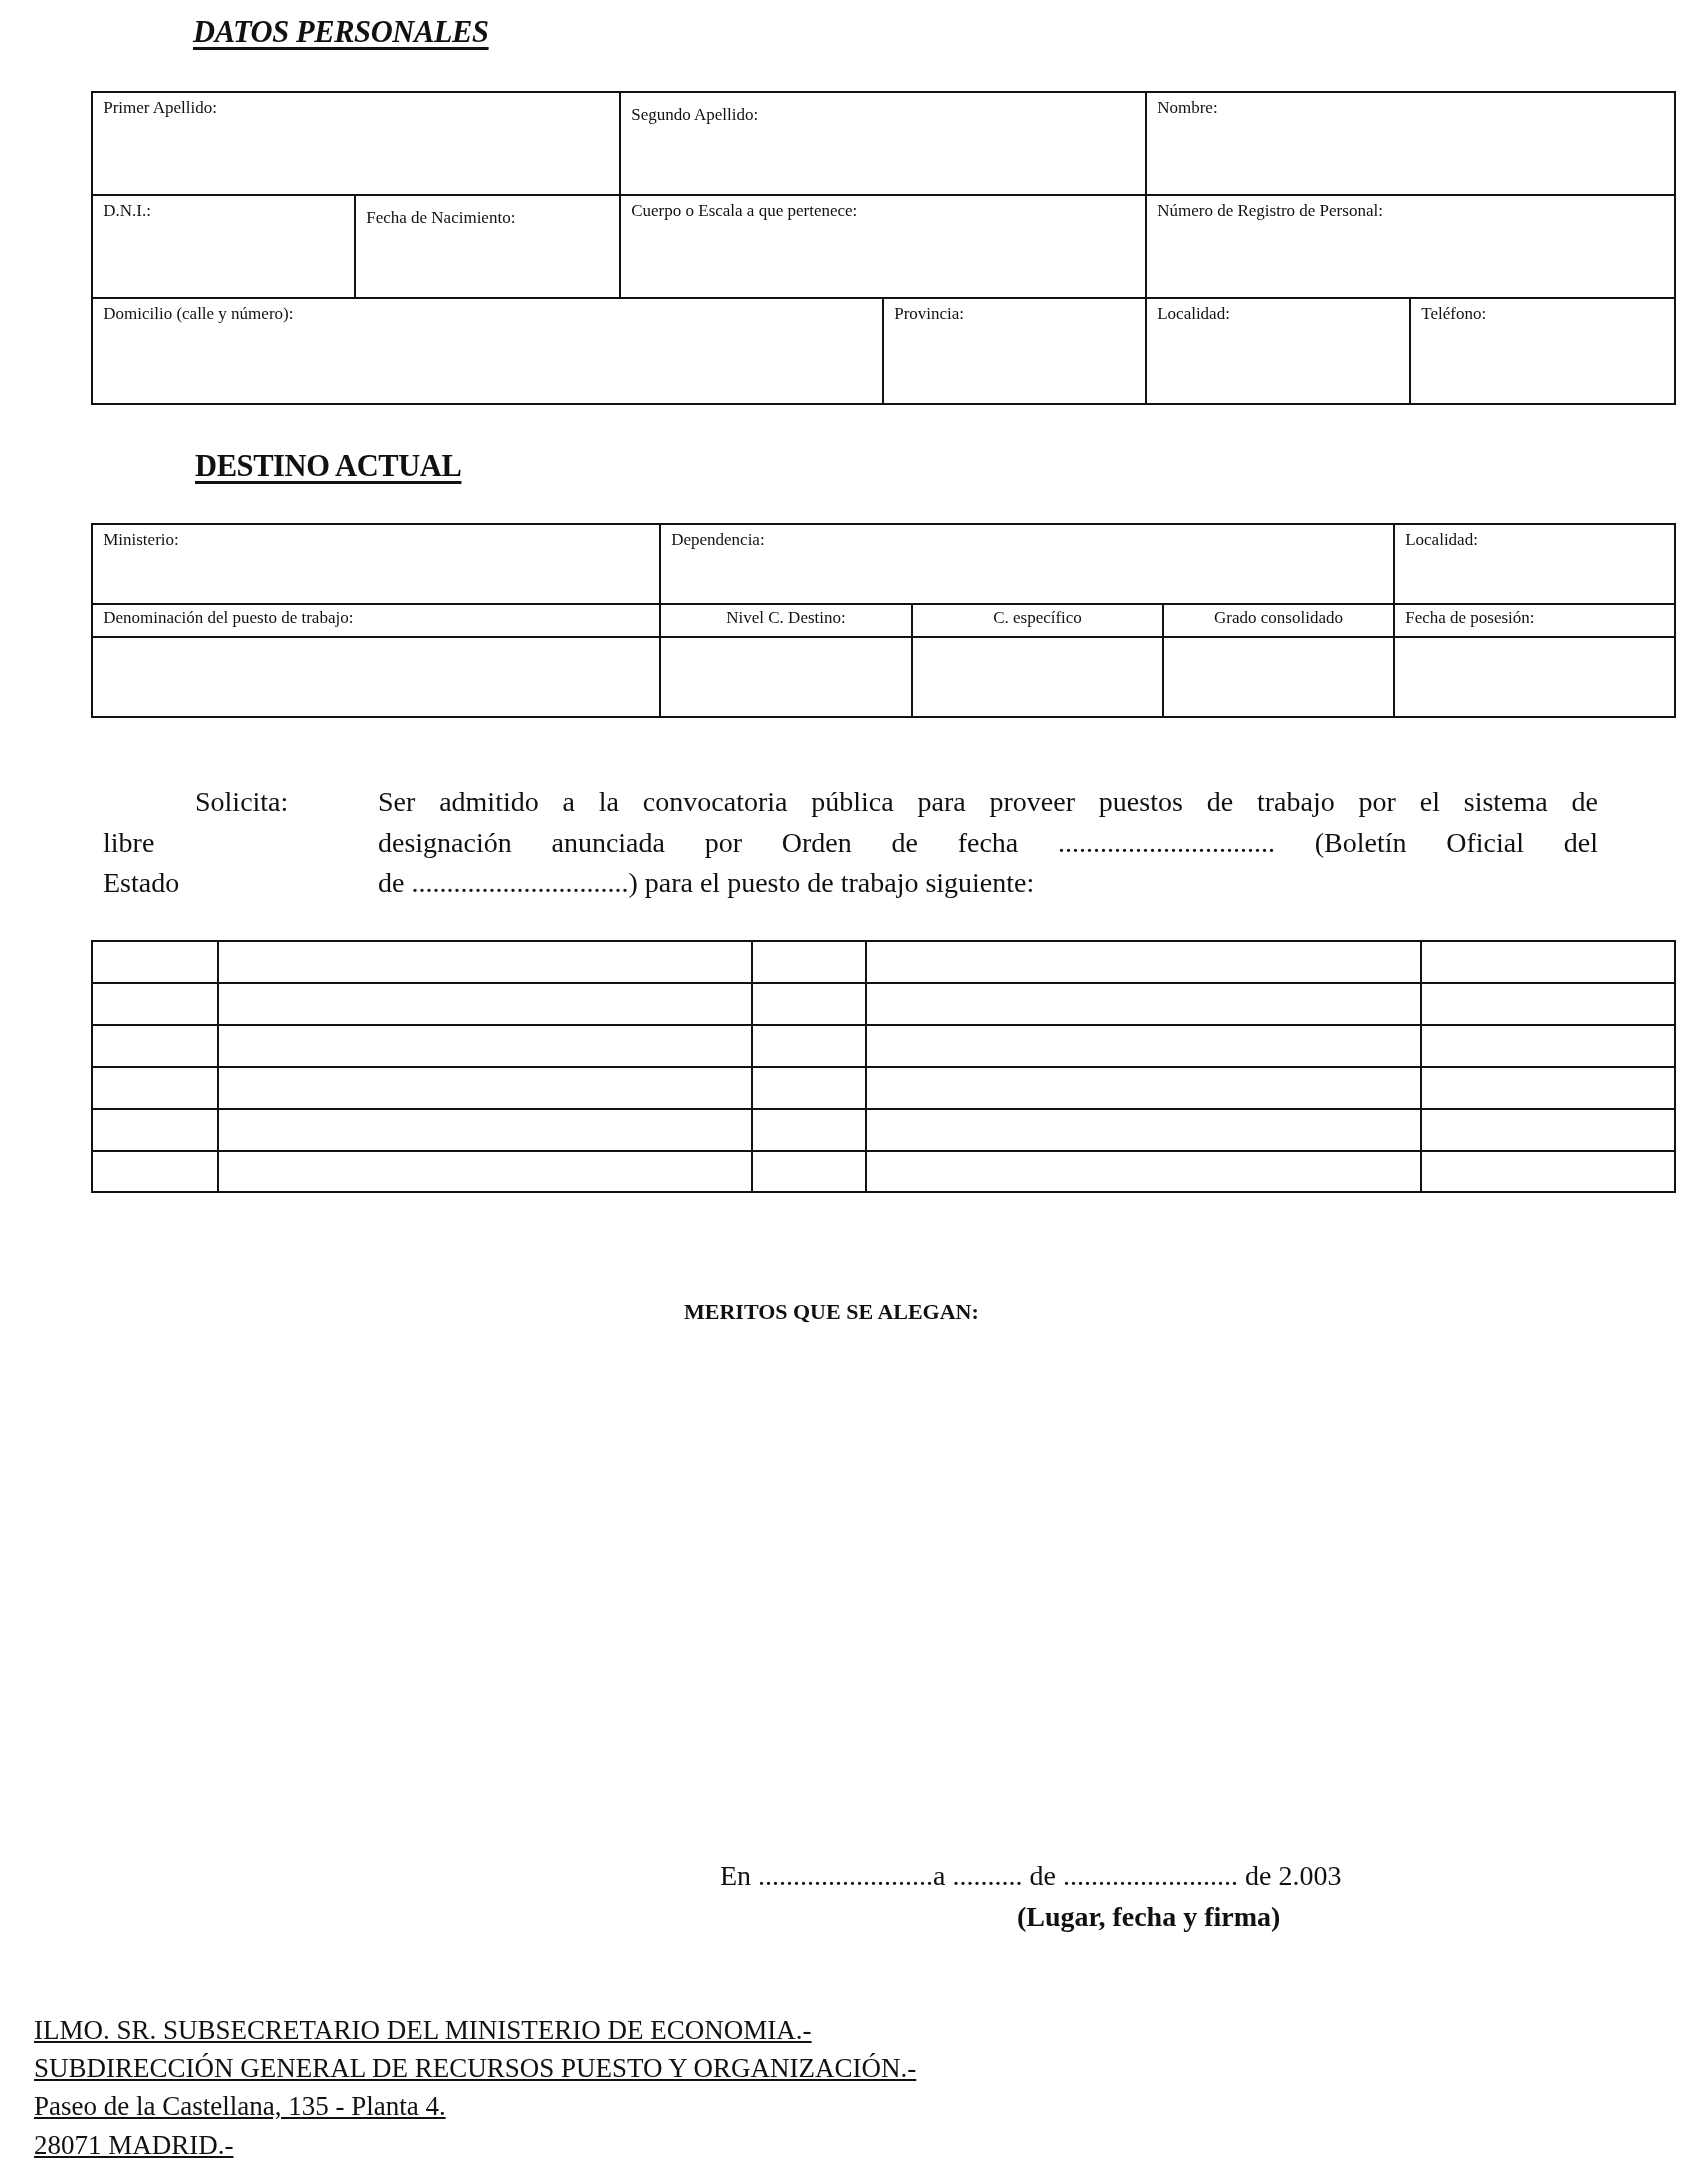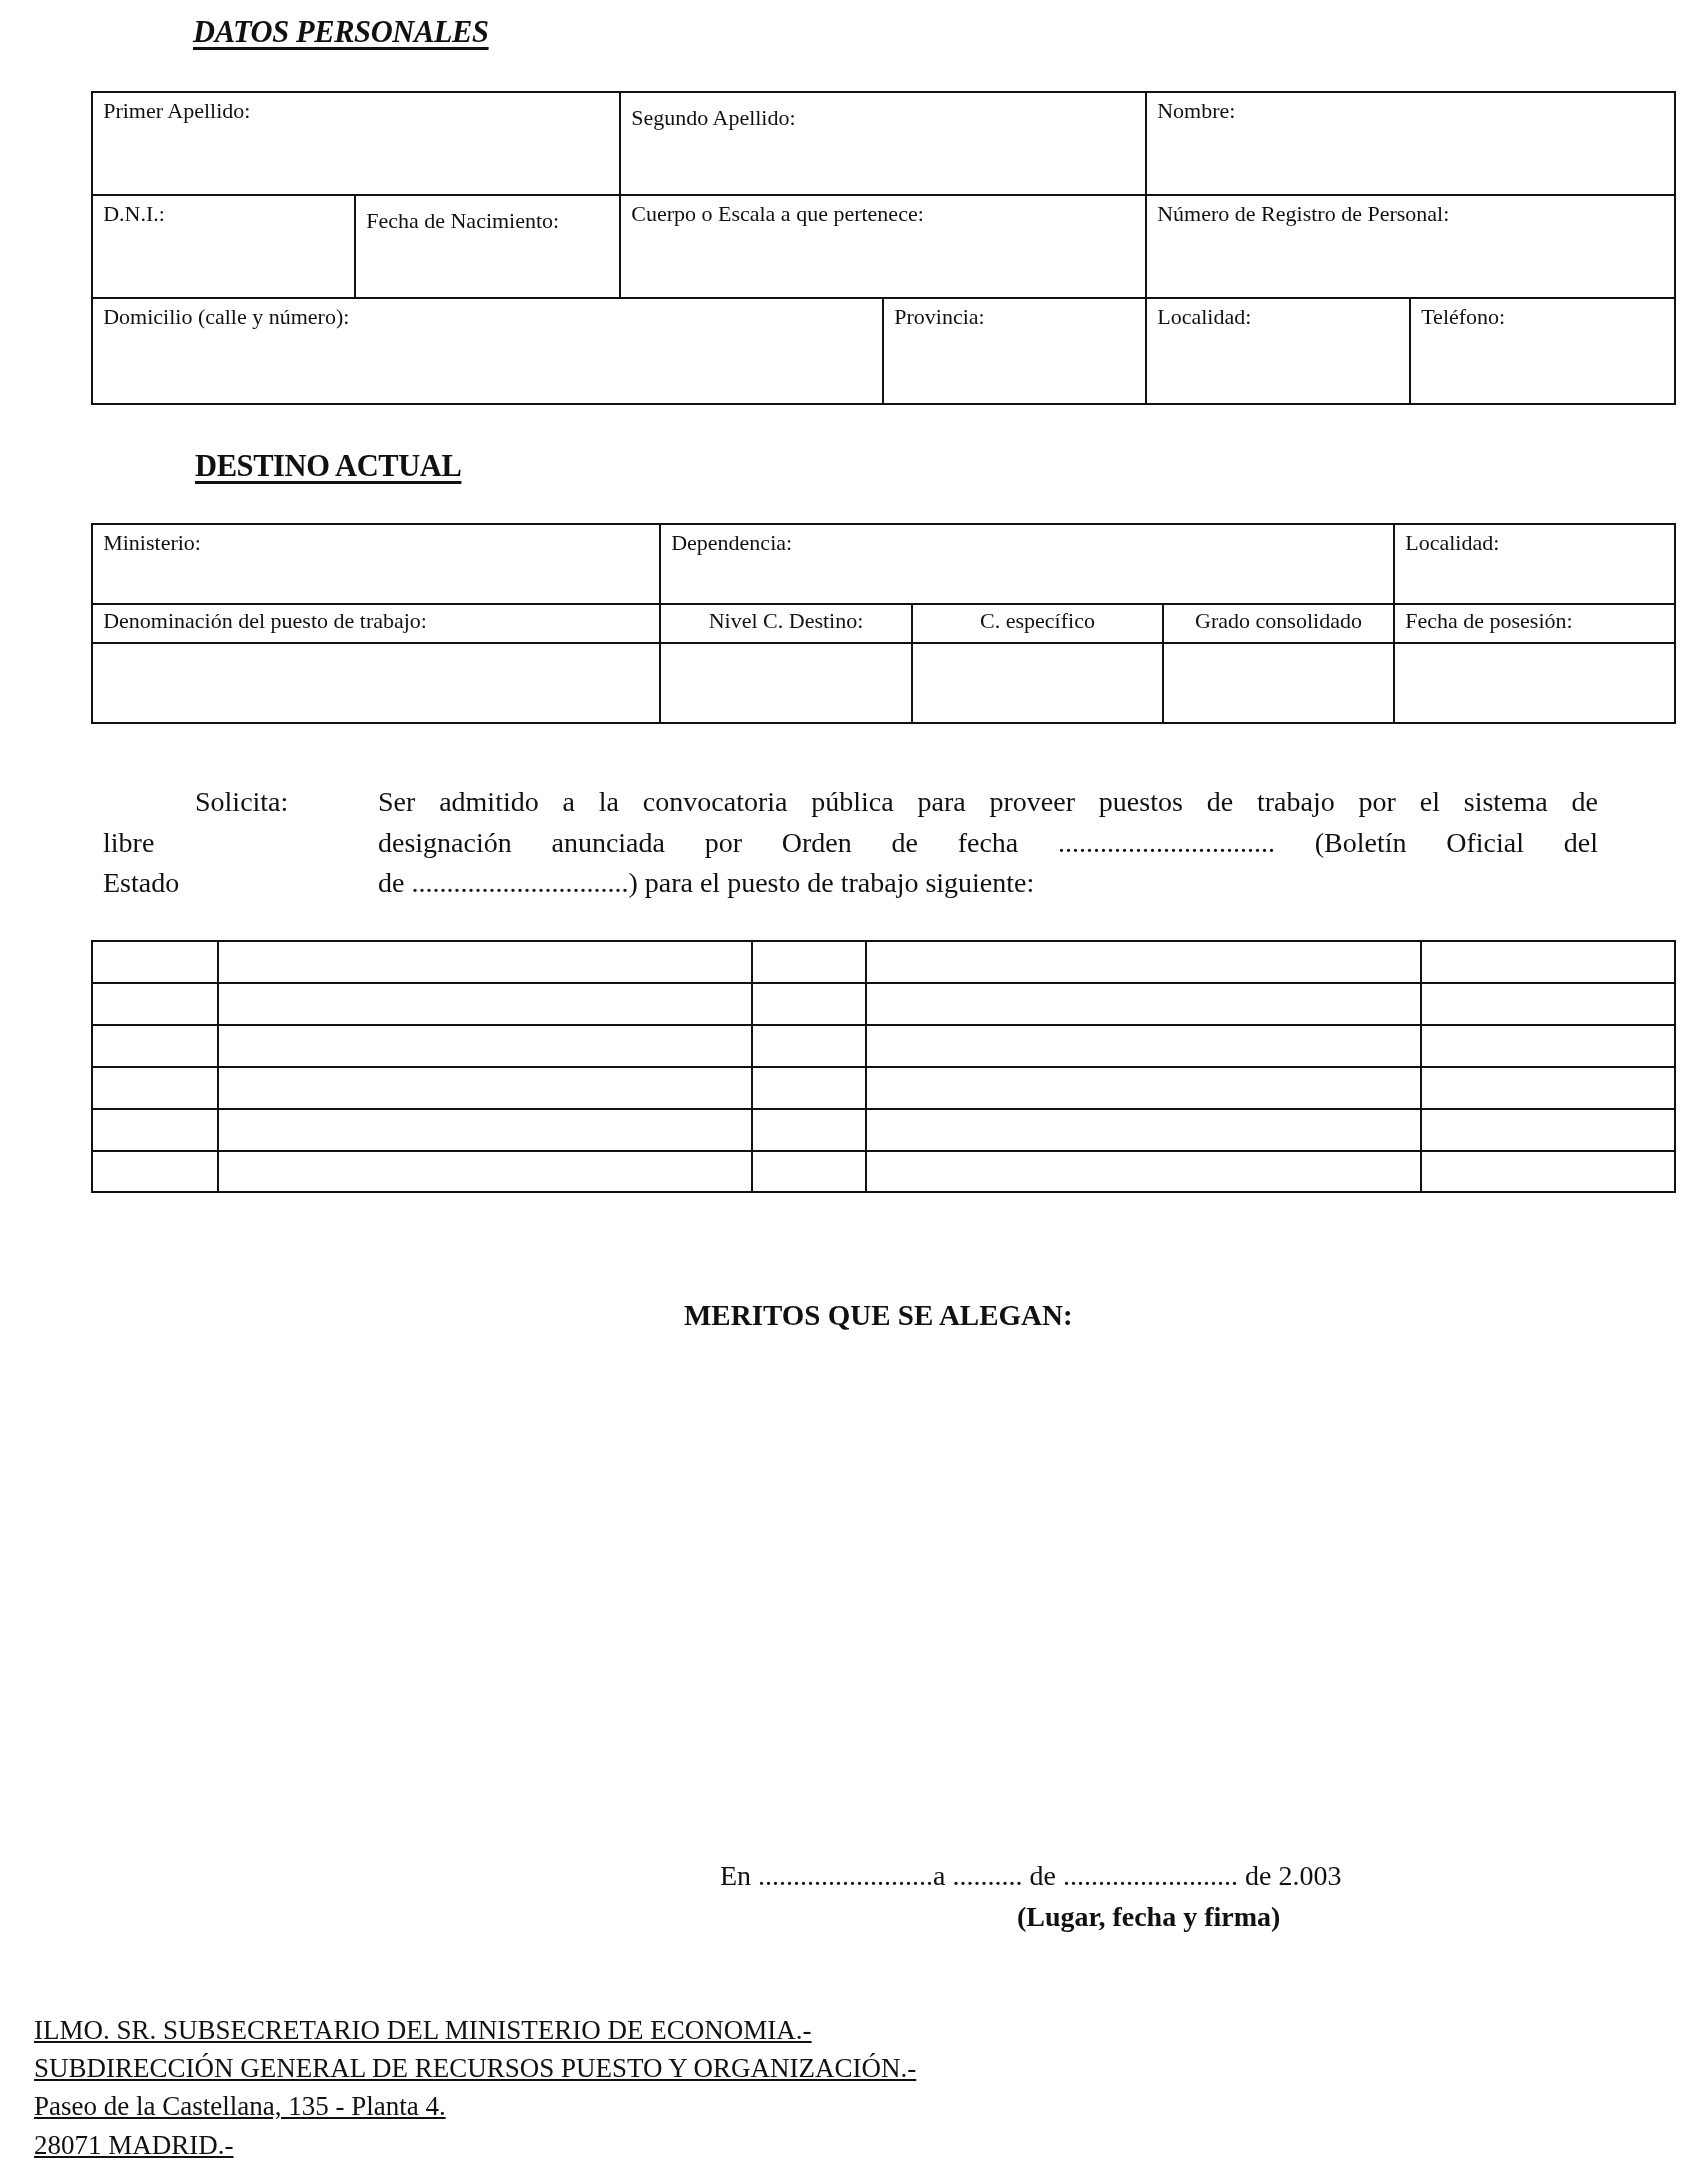--- a/index.html
+++ b/index.html
@@ -8,27 +8,27 @@
     font-family: "Liberation Serif", "DejaVu Serif", serif; color: #111111;
   }
   .abs { position: absolute; }
   .section-title {
     font-weight: bold; font-size: 30.5px; text-decoration: underline;
     text-decoration-thickness: 2.5px; text-underline-offset: 5.1px; letter-spacing: -0.4px;
   }
   table.form { position: absolute; border-collapse: collapse; table-layout: fixed; }
   table.form td {
     border: 2.1px solid #111; vertical-align: top; padding: 5.1px 10.2px;
-    font-size: 22px; line-height: 1.15; overflow: hidden; margin-left: 25px;
+    font-size: 17px; line-height: 1.15; overflow: hidden; margin-left: 25px;
   }
   table.form td.center { text-align: center; }
   table.form td.hdr { padding-top: 3.4px; padding-bottom: 8px; border-radius: 12px; }
   .body-text { font-size: 28px; line-height: 41px; }
   .addr { font-size: 27px; line-height: 37px; text-decoration: underline; }
-  .merits { font-weight: bold; font-size: 29px; }
+  .merits { font-weight: bold; font-size: 22px; }
 </style>
 </head>
 <body>
 
 <div class="abs section-title" style="left:193px; top:15.2px;font-style:italic;">DATOS PERSONALES</div>
 
 <table class="form" style="left:91px; top:91px; width:1583px;">
   <colgroup>
     <col style="width:263px">
       <col style="width:265px">

